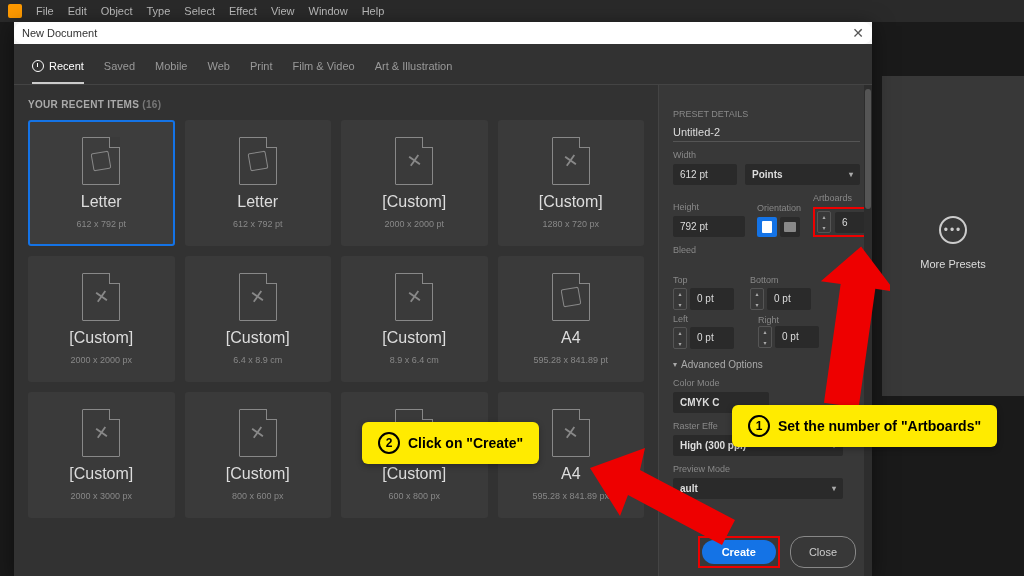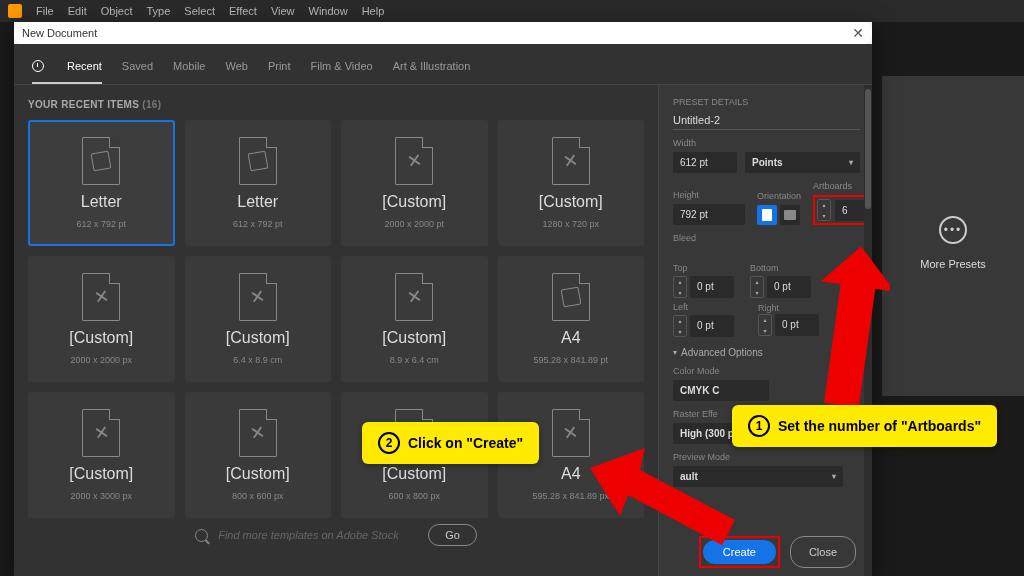--- a/index.html
+++ b/index.html
@@ -5,21 +5,21 @@
 * { margin:0; padding:0; box-sizing:border-box; font-family:-apple-system,"Segoe UI",sans-serif; }
 body { background:#1a1a1a; width:1024px; height:576px; overflow:hidden; position:relative; color:#ccc; font-size:11px; }
 .appbar { height:22px; background:#2a2a2a; display:flex; align-items:center; padding:0 8px; gap:14px; color:#bbb; }
 .appbar .logo { width:14px; height:14px; background:#ff9a00; border-radius:2px; }
 .dialog { position:absolute; top:22px; left:14px; width:858px; height:554px; background:#f5f5f5; box-shadow:0 4px 20px rgba(0,0,0,.5); }
 .titlebar { height:22px; background:#fff; color:#333; display:flex; align-items:center; justify-content:space-between; padding:0 8px; font-size:11px;border-radius:9px; }
 .close-x { cursor:pointer; font-size:14px; color:#555; }
 .darkbody { background:#323232; height:532px; display:flex; flex-direction:column; }
 .tabs { display:flex; gap:20px; padding:10px 18px 0; border-bottom:1px solid #444; }
 .tab { color:#999; padding:6px 0 10px; cursor:pointer; font-size:11px; }
-.tab.active { color:#fff; border-bottom:2px solid #ccc; display:flex; align-items:center; gap:23px; }
+.tab.active { color:#fff; border-bottom:2px solid #ccc; display:flex; align-items:center; gap:5px; }
 .clock { width:12px; height:12px; border:1.5px solid #fff; border-radius:50%; position:relative; }
 .clock::after { content:""; position:absolute; top:2px; left:4px; width:1px; height:4px; background:#fff; }
 .content { flex:1; display:flex; overflow:hidden; }
 .left { flex:1; padding:14px 14px 8px; background:#323232; overflow:hidden; }
 .section-head { color:#aaa; font-size:10px; font-weight:600; letter-spacing:.3px; margin-bottom:10px; }
 .grid { display:grid; grid-template-columns:repeat(4,1fr); gap:10px; }
 .preset { background:#3a3a3a; border:1px solid transparent; border-radius:3px; height:126px; display:flex; flex-direction:column; align-items:center; justify-content:center; gap:8px; cursor:pointer; }
 .preset.sel { border:2px solid #1473e6; background:#3d3d3d; }
 .thumb { width:38px; height:48px; border:1.5px solid #888; border-radius:1px; display:flex; align-items:center; justify-content:center; position:relative; }
 .thumb.fold::before { content:""; position:absolute; top:-1px; right:-1px; width:10px; height:10px; background:#3a3a3a; border-left:1.5px solid #888; border-bottom:1.5px solid #888; }
@@ -45,21 +45,21 @@
 .stepper { display:flex; flex-direction:column; background:#383838; border:1px solid #555; border-radius:2px; width:14px; height:22px; }
 .stepper span { flex:1; text-align:center; font-size:6px; color:#aaa; cursor:pointer; line-height:11px; }
 .artboards-box { border:2px solid #e00; padding:2px; display:flex; gap:4px; align-items:center; }
 .orient { display:flex; gap:3px; }
 .orient-btn { width:20px; height:20px; background:#2a2a2a; border-radius:2px; display:flex; align-items:center; justify-content:center; }
 .orient-btn.active { background:#1473e6; }
 .link-icon { width:20px; height:20px; background:#2a2a2a; border-radius:2px; display:flex; align-items:center; justify-content:center; color:#888; font-size:11px; margin-top:18px; }
 .adv { color:#aaa; font-size:10px; margin:10px 0 4px; display:flex; align-items:center; gap:4px; }
 .footer { position:absolute; bottom:8px; right:16px; display:flex; gap:10px; }
 .create-wrap { border:2px solid #e00; padding:2px; }
-.create-btn { background:#1473e6; color:#fff; border:none; border-radius:14px; padding:6px 20px; font-size:11px; cursor:pointer; font-weight:400; }
+.create-btn { background:#1473e6; color:#fff; border:none; border-radius:14px; padding:6px 20px; font-size:11px; cursor:pointer; font-weight:700; }
 .close-btn { background:transparent; color:#ccc; border:1px solid #888; border-radius:14px; padding:6px 18px; font-size:11px; cursor:pointer; }
 .side-panel { position:absolute; right:0; top:76px; width:142px; height:320px; background:#383838; display:flex; flex-direction:column; align-items:center; justify-content:flex-start; padding-top:140px; gap:14px; color:#ddd; z-index:0; }
 .more-icon { width:28px; height:28px; border:2px solid #ccc; border-radius:50%; display:flex; align-items:center; justify-content:center; letter-spacing:2px; font-size:12px; color:#ccc; }
 .annotation { position:absolute; background:#ffeb00; border-radius:6px; padding:10px 16px; font-size:14px; font-weight:600; color:#000; display:flex; align-items:center; gap:8px; z-index:50; box-shadow:0 2px 6px rgba(0,0,0,.3); }
 .circ-num { width:22px; height:22px; border:2px solid #000; border-radius:50%; display:flex; align-items:center; justify-content:center; font-size:12px; }
 .arrow { position:absolute; z-index:49; }
 .arrow svg { display:block; }
 </style>
 </head>
 <body>
@@ -182,31 +182,26 @@
     <div class="preset-dim">600 x 800 px</div>
             </div>
             <div class="preset">
               <div class="thumb fold">
                 <span class="pencils">✕</span>
               </div>
     <div class="preset-name">A4</div>
     <div class="preset-dim">595.28 x 841.89 px</div>
             </div>
           </div>
-        <div class="searchbar">
-          <span class="mag"></span>
-          <input class="search-in" placeholder="Find more templates on Adobe Stock" style="">
-          <button class="go-btn">Go</button>
-        </div>
       </div>
       <div class="right">
         <div class="scroll-track">
             <div class="scroll-thumb"></div>
           </div>
-        <div class="lbl" style="margin-top:0">PRESET DETAILS</div>
+        <div class="lbl" style="margin-top:12px">PRESET DETAILS</div>
         <div class="name-field">Untitled-2</div>
         <div class="lbl">Width</div>
         <div class="row">
           <div class="fld" style="width:64px">612 pt</div>
           <div class="fld sel" style="flex:1">
               <span>Points</span>
               <span class="chev">▾</span>
             </div>
         </div>
         <div class="row" style="gap:12px">

